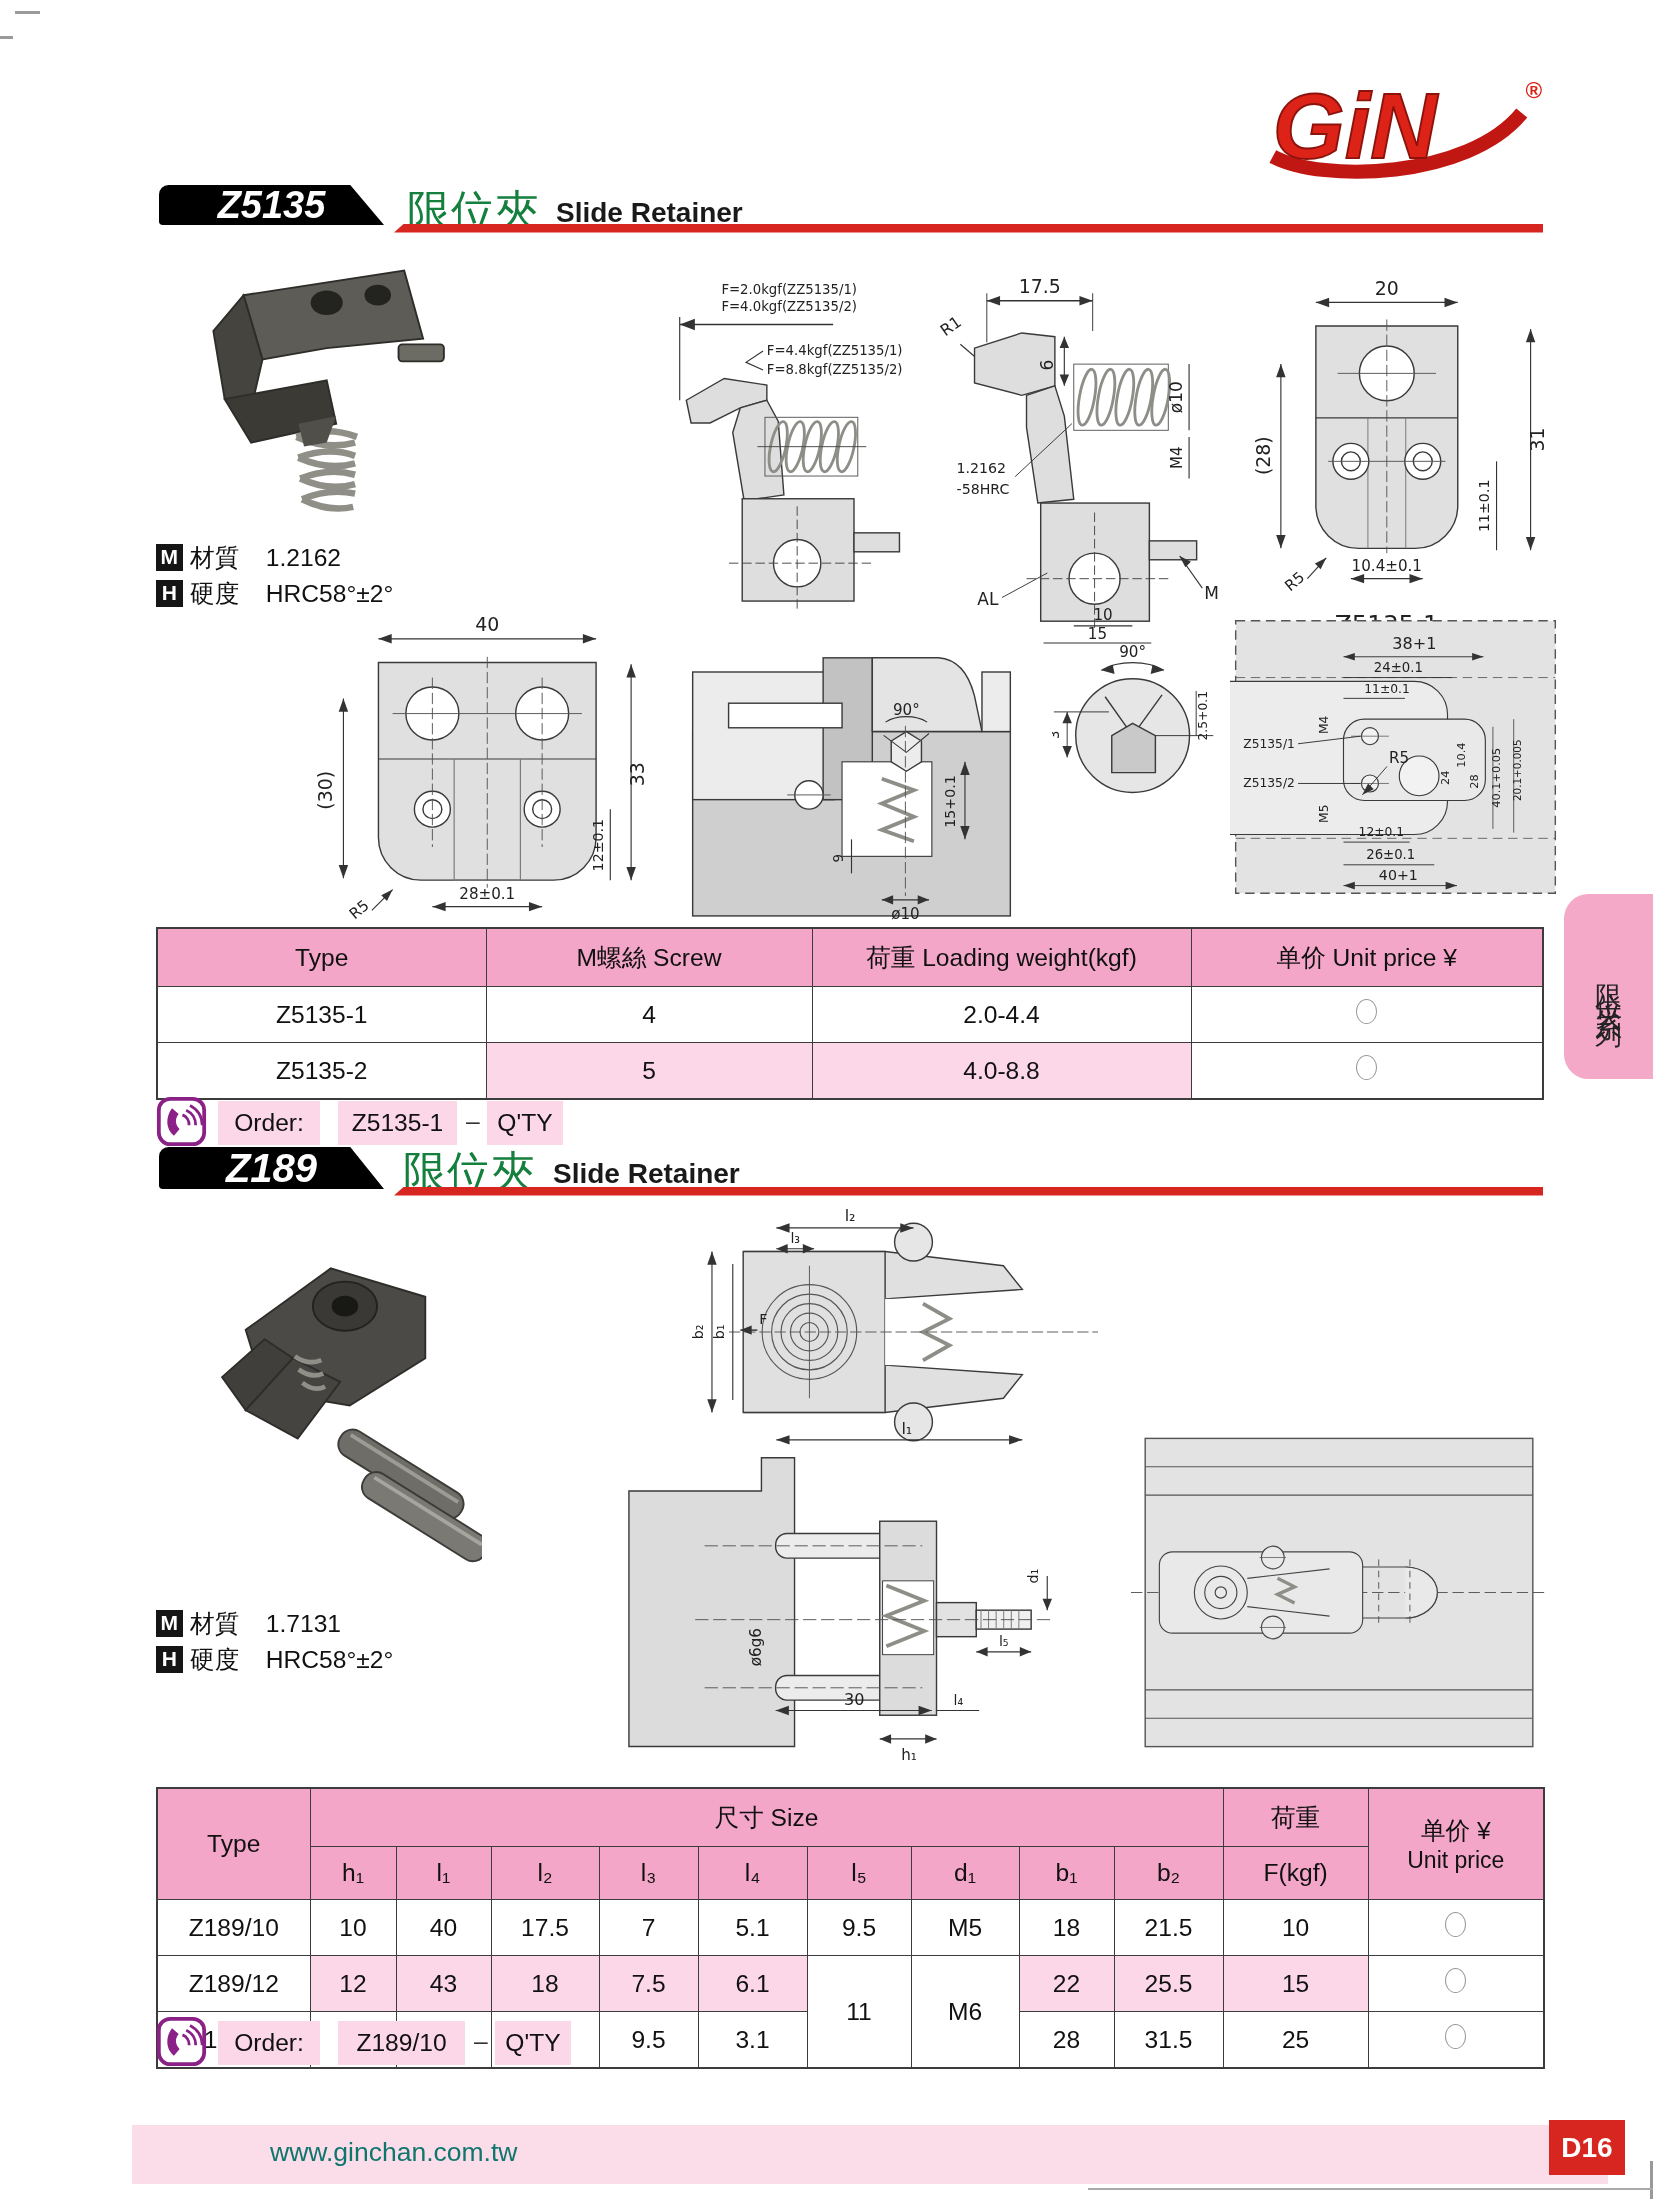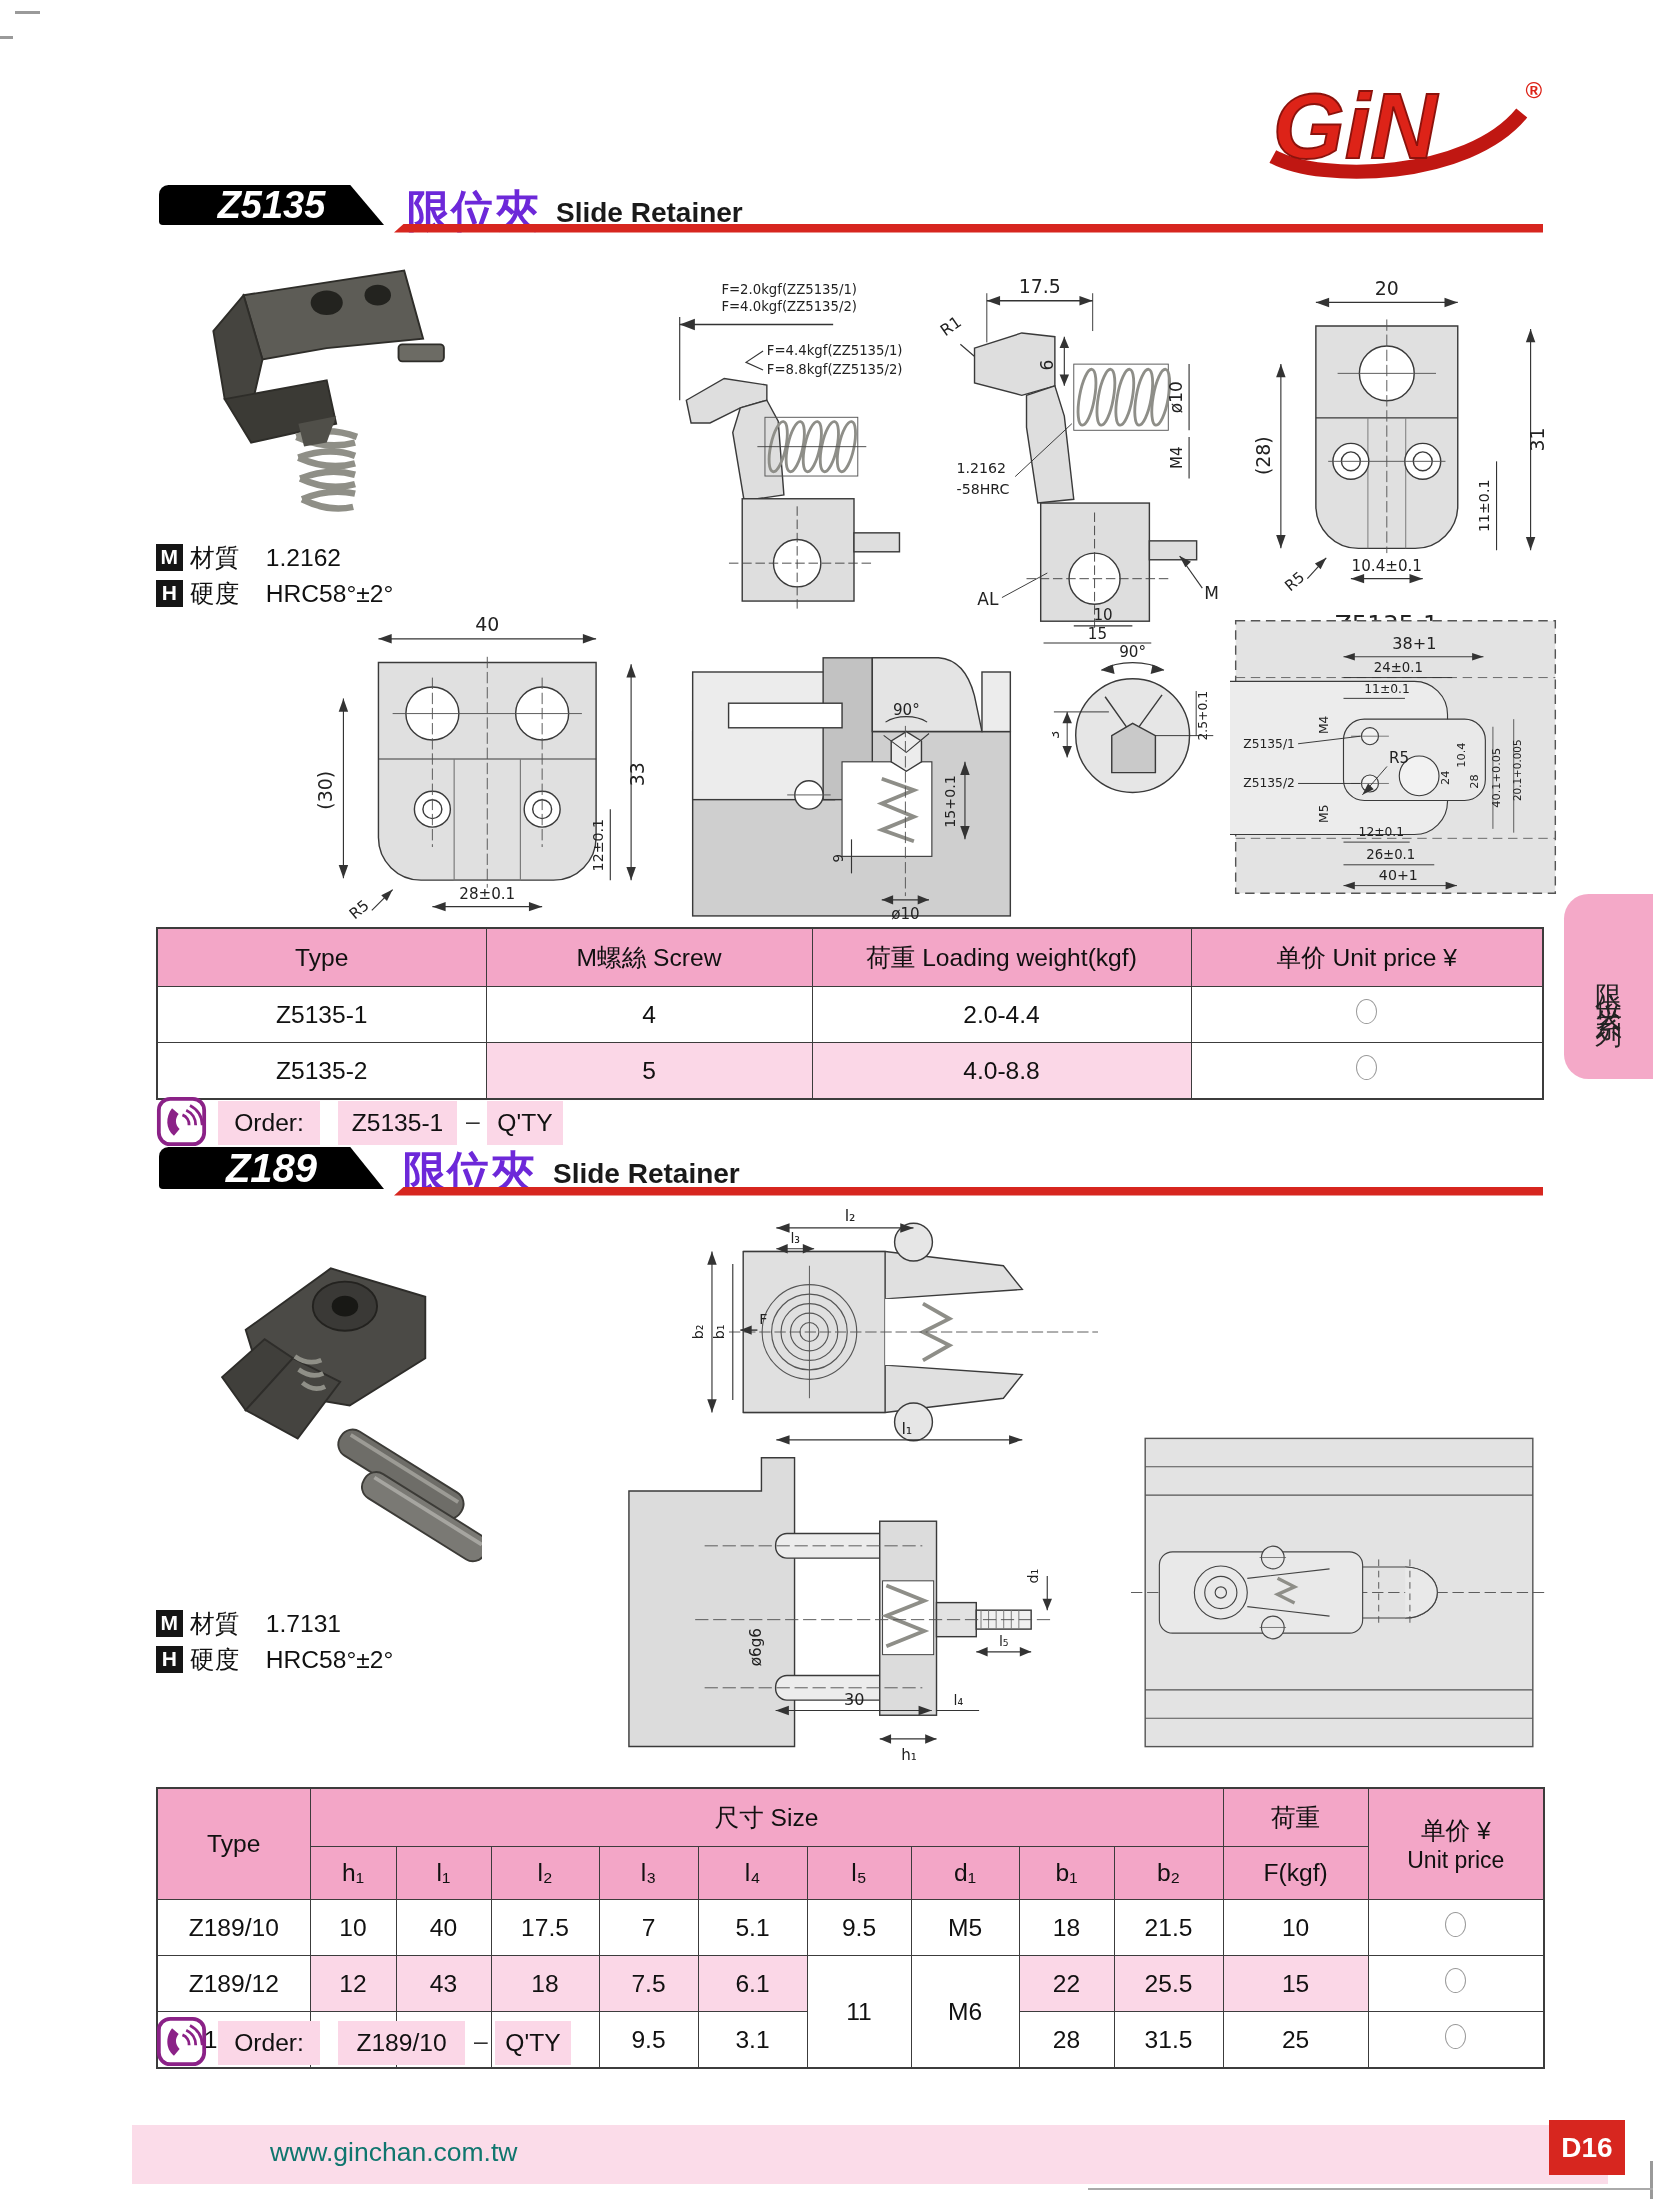--- a/index.html
+++ b/index.html
@@ -5,21 +5,21 @@
   html,body{margin:0;padding:0;background:#fff;}
   body{font-family:"Liberation Sans",sans-serif;color:#111;}
   #page{position:relative;width:1653px;height:2212px;background:#fff;overflow:hidden;}
   .abs{position:absolute;}
   
   .sec-badge{background:#000000;color:#fff;font-style:italic;font-weight:bold;
     text-align:center;border-radius:9.5px 0 0 3.8px;
     clip-path:polygon(0 0,85% 0,100% 100%,0 100%);}
   .sec-badge span{display:block;}
   .sec-rule{background:#d7261f;clip-path:polygon(9.5px 0,100% 0,100% 100%,0 100%);}
-  .title-zh{font-size:44px;font-weight:bold;color:#6d28d9;}
+  .title-zh{font-size:44px;font-weight:normal;color:#15803d;}
   .title-en{font-size:28px;font-weight:bold;color:#1a1a1a;}
   
   .mh-badge{display:inline-block;width:26.5px;height:26.5px;background:#151515;color:#fff;
     font-weight:bold;font-size:21px;line-height:26.5px;text-align:center;vertical-align:middle;}
   .mh-label{font-size:24.6px;vertical-align:middle;margin-left:7.6px;}
   .mh-value{font-size:24.6px;vertical-align:middle;margin-left:26.5px;}
   
   table{border-collapse:collapse;table-layout:fixed;}
   .spec-table{width:1386px;border:2.8px solid #3c3c3c;}
   .spec-table th,.spec-table td{border:1.9px solid #3c3c3c;text-align:center;vertical-align:middle;

